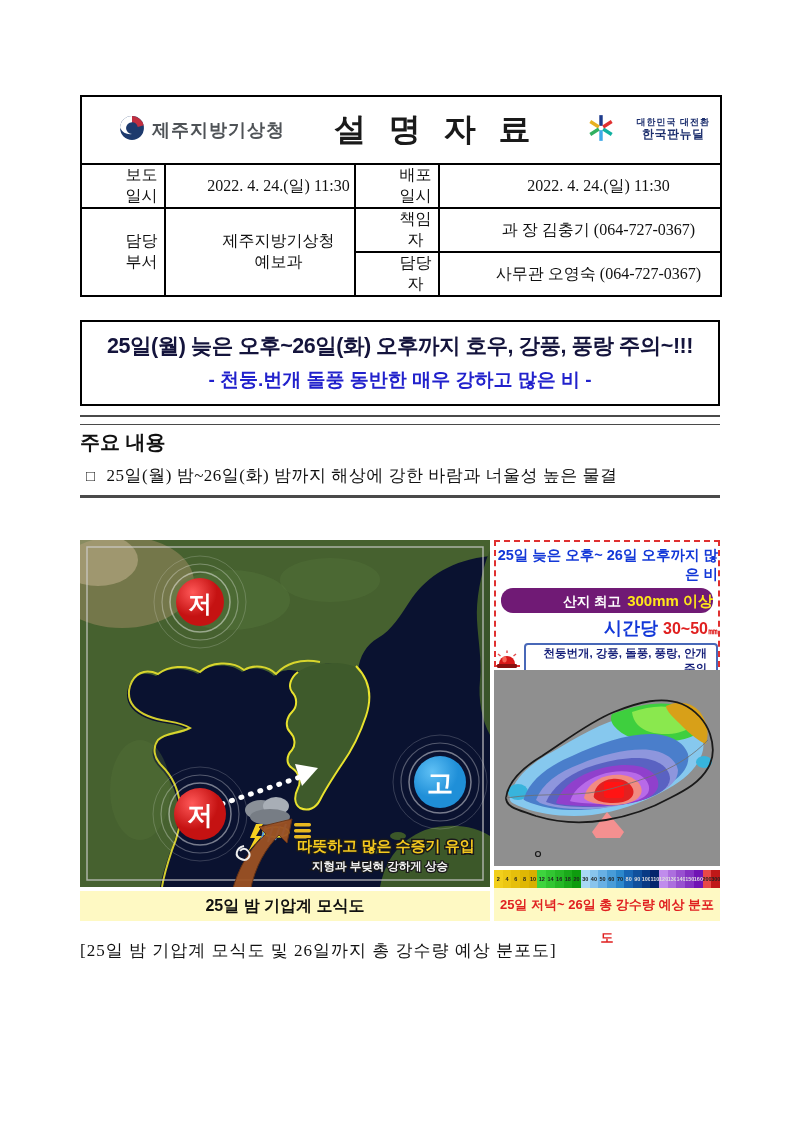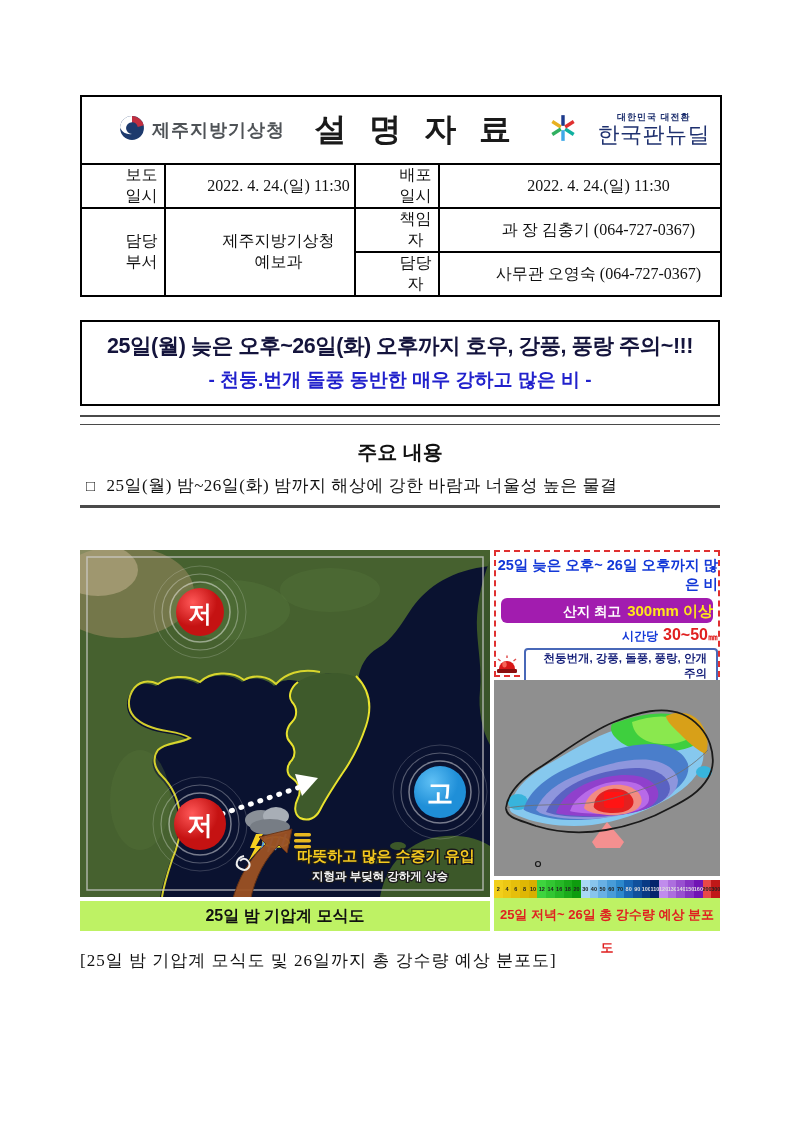--- a/index.html
+++ b/index.html
@@ -14,59 +14,59 @@
   td.logo-row { height:68px; padding:0 10px; }
   .logo-row-inner { display:flex; align-items:center; justify-content:space-between; }
   .agency { display:flex; align-items:center; gap:7px; }
   .agency-name { font-size:18px; font-weight:700; color:#4f5357; letter-spacing:1px;
                  font-family:"Liberation Sans", sans-serif; }
   .doc-title { font-size:32px; font-weight:800; color:#1a1a1a; letter-spacing:7px;
                font-family:"Liberation Sans", sans-serif; }
   .newdeal { display:flex; align-items:center; gap:20px; }
   .newdeal-text { text-align:center; line-height:1.1; font-family:"Liberation Sans", sans-serif; }
   .newdeal-top { font-size:9px; font-weight:800; color:#1d2f6e; letter-spacing:1px; }
-  .newdeal-main { font-size:22px; font-weight:400; color:#1d2f6e; letter-spacing:0.5px; }
+  .newdeal-main { font-size:12px; font-weight:700; color:#1d2f6e; letter-spacing:0.5px; }
   tr.r2 td { height:36px; }
   tr.r3 td, tr.r4 td { height:29px; }
   .dept-val { line-height:1.3; }
 
   
   .banner { margin-top:23px; border:2px solid #000; text-align:center; padding:9px 2px 11px; }
   .banner-title { font-size:21.5px; font-weight:800; color:#14143c; letter-spacing:-0.5px; }
   .banner-sub { font-size:19px; font-weight:800; color:#2121cc; margin-top:7px; }
 
   
   .summary { margin-top:9px; border-top:2px solid #4a4a4a; border-bottom:3px solid #4a4a4a;
              padding-bottom:8px; }
   .summary-line2 { border-top:1px solid #4a4a4a; margin-top:7px; }
-  .summary-title { text-align:center; font-size:20px; font-weight:800; color:#111;
-                   margin-top:14px; }
+  .summary-title { text-align:left; font-size:20px; font-weight:800; color:#111;
+                   margin-top:4px; }
   .summary-item { font-family:"Liberation Serif", serif; font-size:17px; color:#111;
                   margin:8px 0 0 6px; letter-spacing:0.5px; }
   .summary-item .bullet { font-size:15px; margin-right:11px; }
 
   
   .figures { margin-top:42px; display:flex; gap:4px; height:377px; }
   .fig-left { width:410px; }
   .fig-right { width:226px; }
-  .caption-bar { background:#bef264; text-align:center; }
+  .caption-bar { background:#fef9c3; text-align:center; }
   .cap-left { height:30px; line-height:30px; font-size:16px; font-weight:800; color:#111; }
   .cap-right { height:33px; line-height:33px; font-size:13px; font-weight:800; color:#e02020; }
 
   
   .infobox { height:127px; border:2px dashed #e03030; background:#fff; text-align:right;
              padding-top:4px; }
   .ib-l1 { font-size:14.5px; font-weight:800; color:#1338d8; }
-  .ib-bar { width:212px; height:25px; margin:4px auto 0; background:#a21caf; border-radius:6px;
+  .ib-bar { width:212px; height:25px; margin:4px auto 0; background:#701a75; border-radius:12px;
             line-height:25px; }
   .ib-bar .w { color:#fff; font-size:13.5px; font-weight:800; margin-right:6px; }
   .ib-bar .y { color:#ffe818; font-size:15px; font-weight:800; }
   .ib-l3 { font-size:12.5px; font-weight:800; color:#e02020; margin-top:5px; letter-spacing:-0.3px; }
   .ib-l4 { margin-top:3px; }
-  .ib-l4 .b { color:#1338d8; font-size:12px; font-weight:800; margin-right:5px; }
+  .ib-l4 .b { color:#1338d8; font-size:18px; font-weight:800; margin-right:5px; }
   .ib-l4 .r { color:#e02020; font-size:16px; font-weight:800; }
   .ib-l4 .u { color:#e02020; font-size:10px; font-weight:700; }
   .ib-l5 { display:flex; align-items:center; justify-content:center; gap:6px; margin-top:3px; }
   .warn-box { border:2px solid #4868b8; border-radius:4px; padding:1px 9px;
               font-size:11.5px; font-weight:800; color:#16207a; background:#fff; }
 
   
   .scale { display:flex; height:18px; width:226px; }
   .scale-seg { flex:1; font-size:5.5px; line-height:18px; text-align:center; color:#222;
                overflow:hidden; font-weight:700; }

